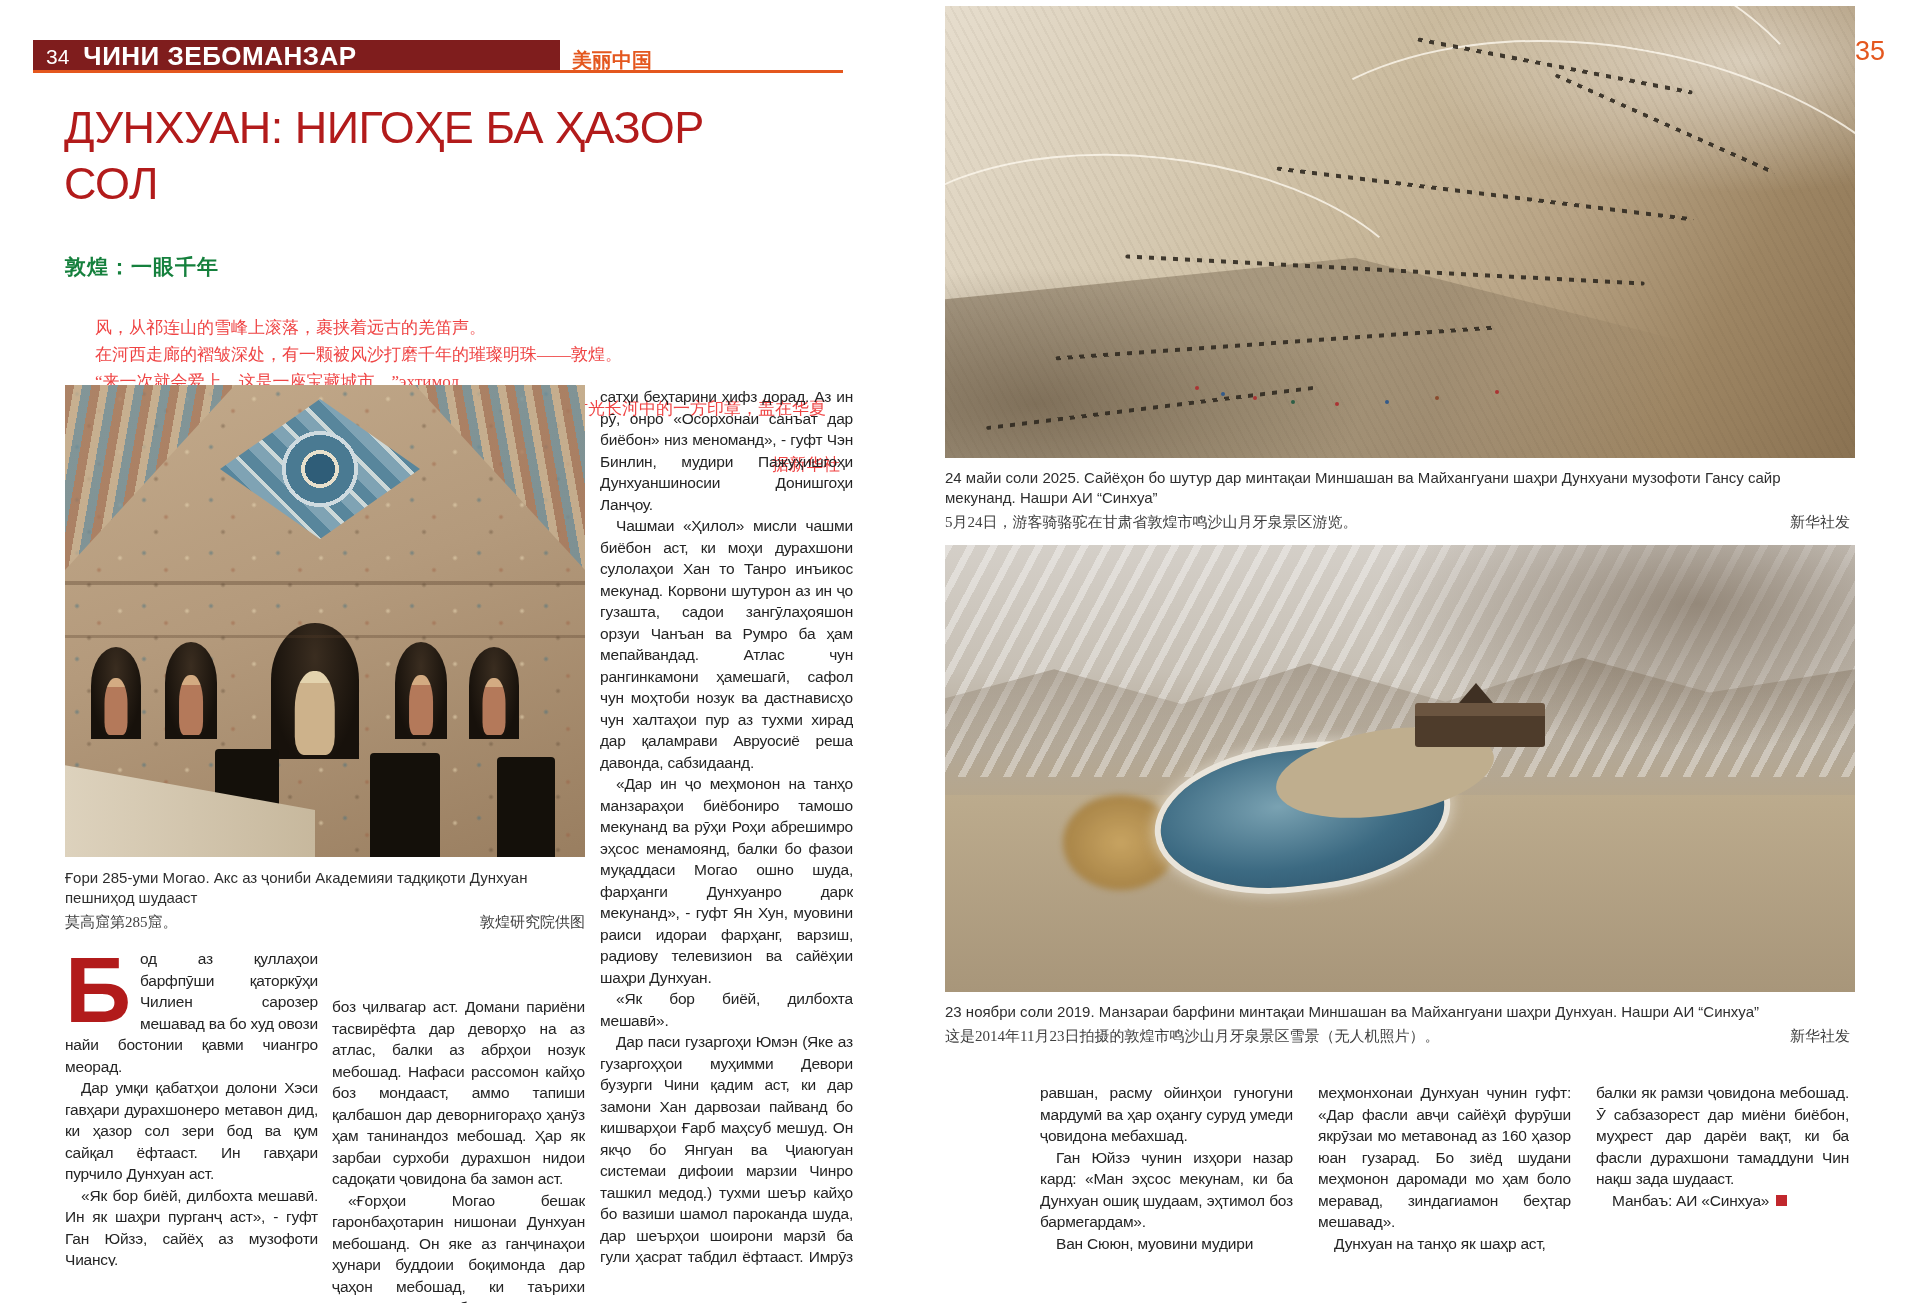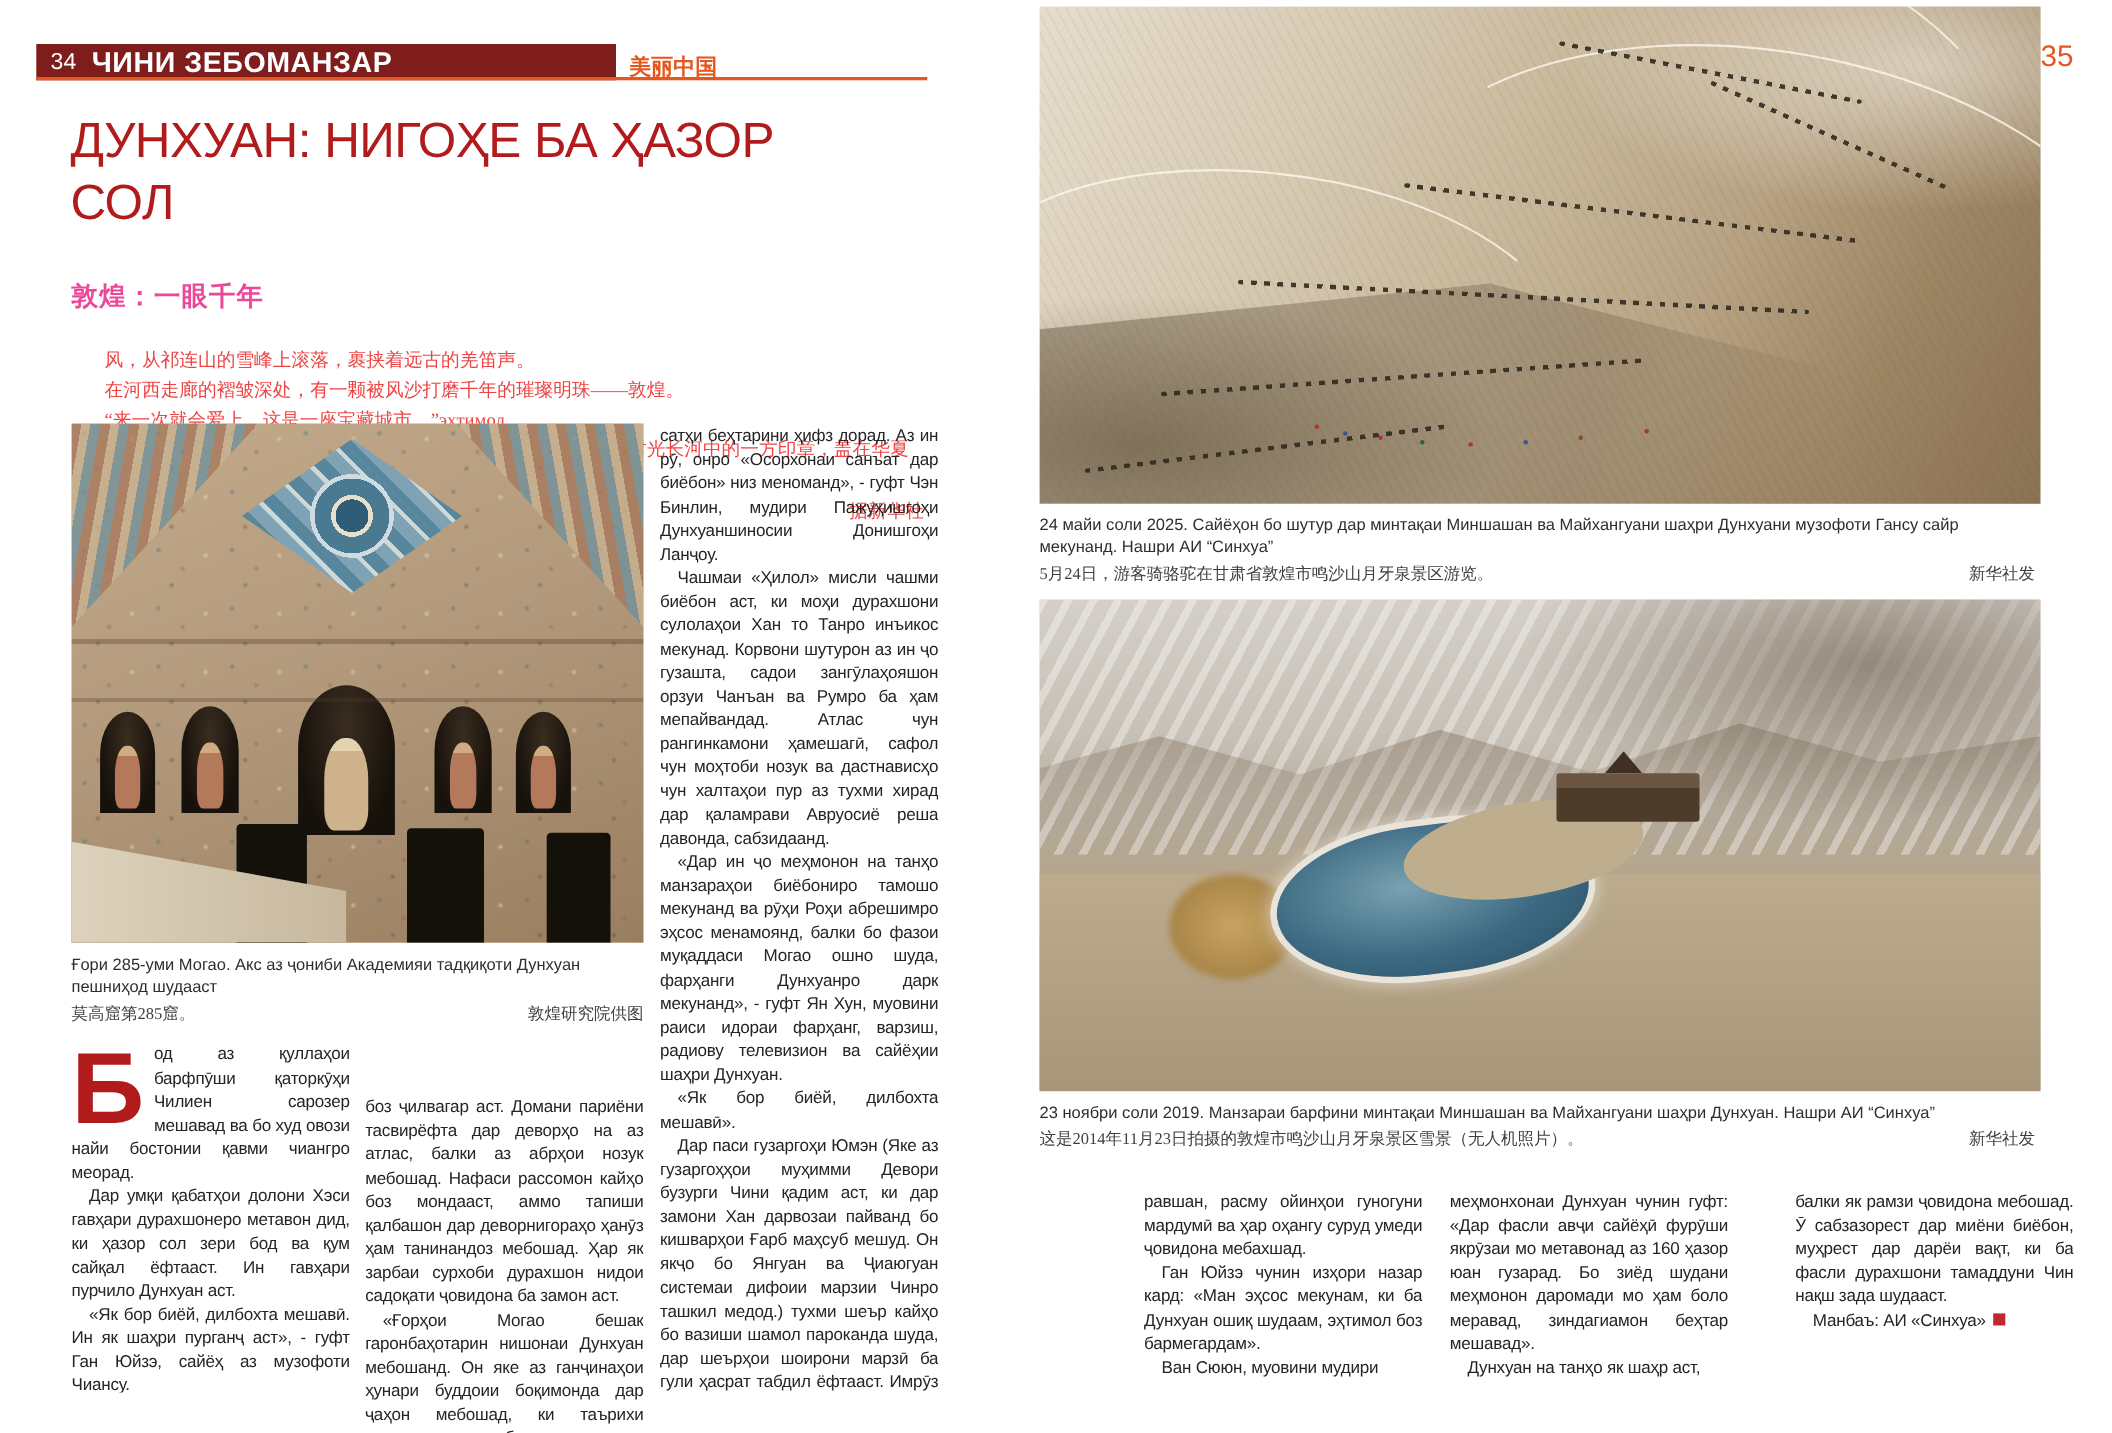--- a/index.html
+++ b/index.html
@@ -15,21 +15,21 @@
   .pagenum-left { color:#fff; font-size:21px; padding:0 14px 0 13px; }
   .kicker { color:#fff; font-size:26px; font-weight:bold; letter-spacing:0.5px; }
   .kicker-cn { position:absolute; left:572px; top:47px; color:#e4571e; font-size:20px; font-weight:bold; font-family:"Liberation Serif", serif; }
   .kicker-line { position:absolute; left:33px; top:70px; width:810px; height:3px; background:#e4571e; }
   .pagenum-right { position:absolute; left:1855px; top:36px; color:#e4571e; font-size:27px; }
   
   .headline {
     position:absolute; left:64px; top:100px; width:700px;
     font-size:45px; line-height:56px; font-weight:normal; color:#b21b1b; letter-spacing:-0.5px;
   }
-  .subtitle-cn { position:absolute; left:65px; top:253px; font-size:24px; font-weight:bold; color:#ec4899; letter-spacing:1px; }
+  .subtitle-cn { position:absolute; left:65px; top:253px; font-size:21px; font-weight:bold; color:#15803d; letter-spacing:1px; }
   .intro-block {
     position:absolute; left:95px; top:314px; width:745px;
     font-family:"Liberation Serif", serif; font-size:17px; line-height:27px; color:#ef4444;
   }
   .intro-block p { margin:0; }
   .intro-credit { text-align:right; margin-top:2px !important; }
   
   .ph { position:absolute; overflow:hidden; }
   .ph * { position:absolute; }
   
@@ -145,21 +145,21 @@
   .col p { margin:0; text-indent:16px; }
   .col p.lead { text-indent:0; }
   .col.cont [data-bind-list] p:first-child { text-indent:0; }
   .dropcap { float:left; font-size:92px; line-height:74px; font-weight:bold;
     color:#b21b1b; margin:5px 9px 0 0; }
   .lcol1 { left:65px;  top:948px; height:318px; }
   .lcol2 { left:332px; top:996px; height:318px; }
   .lcol3 { left:600px; top:386px; height:880px; }
   .rcol1 { left:1040px; top:1082px; height:220px; }
   .rcol2 { left:1318px; top:1082px; height:220px; }
-  .rcol3 { left:1596px; top:1082px; height:220px;margin-left:36px; }
+  .rcol3 { left:1596px; top:1082px; height:220px; }
   .endmark { display:inline-block; width:11px; height:11px; background:#c1272d; margin-left:7px; }
 </style>
 </head>
 <body>
 
 <div class="spread">
 
   <div class="kicker-band">
     <span class="pagenum-left" data-bind="page_left.page_number">34</span>
     <span class="kicker" data-bind="page_left.kicker">ЧИНИ ЗЕБОМАНЗАР</span>

